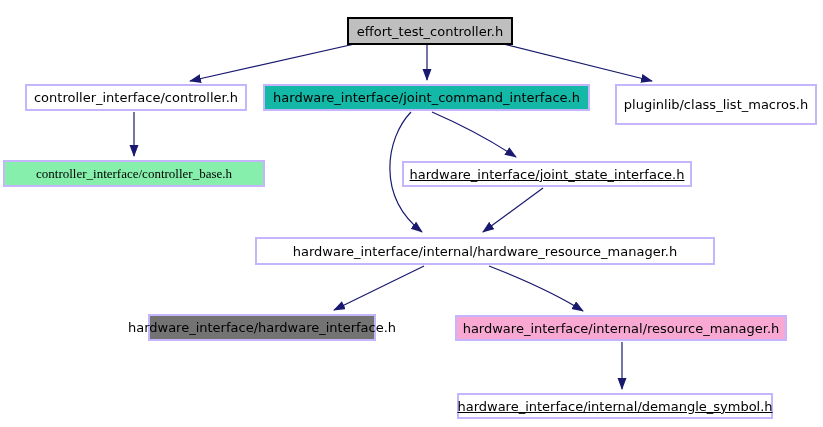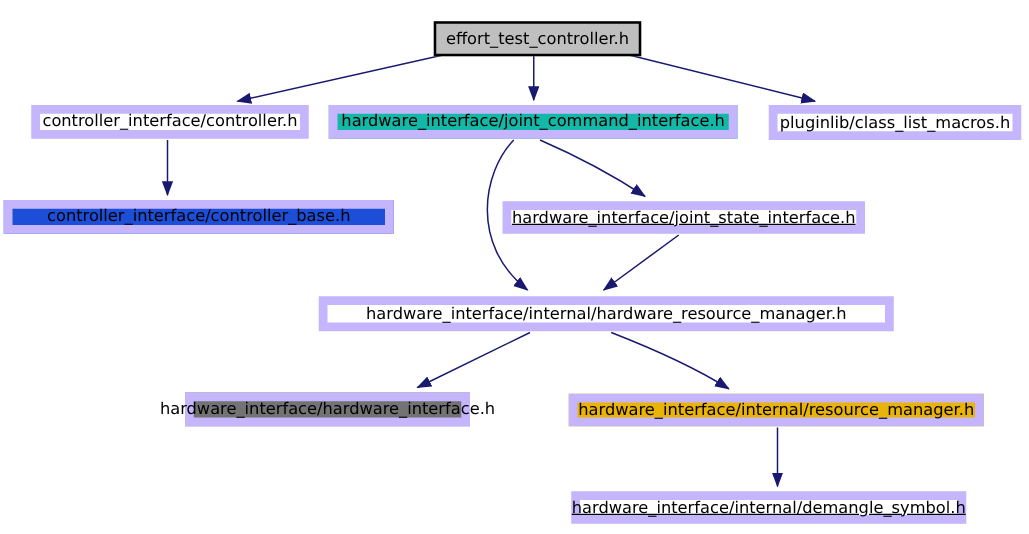--- a/index.html
+++ b/index.html
@@ -13,21 +13,21 @@
   }
   .edges {
     position: absolute;
     left: 0; top: 0;
     width: 823px; height: 427px;
     pointer-events: none;
   }
   .node {
     position: absolute;
     box-sizing: border-box;
-    border: 7px solid #c4b5fd;
+    border: 2px solid #c4b5fd;
     background: #ffffff;
     color: #000000;
     font-size: 13px;
     text-align: center;
     white-space: nowrap;
     display: flex;
     align-items: center;
     justify-content: center;
     cursor: pointer;
   }
@@ -62,27 +62,27 @@
     <path class="edge" d="M 489 266 Q 548 289 583 311" marker-end="url(#arrow)" stroke="#191970"></path>
     <path class="edge" d="M 622 342 L 622 389" marker-end="url(#arrow)" stroke="#191970"></path>
   </svg>
 
   <div class="node node-root" style="left: 347px; top: 6px; width: 166px; height: 28px; background: rgb(191, 191, 191); margin-top: 11px;">effort_test_controller.h</div>
 
   <div class="node" style="left: 25px; top: 84px; width: 222px; height: 27px; background: rgb(255, 255, 255);">controller_interface/controller.h</div>
 
   <div class="node" style="left: 263px; top: 84px; width: 327px; height: 27px; background: #14b8a6;">hardware_interface/joint_command_interface.h</div>
 
-  <div class="node" style="left: 615px; top: 84px; width: 202px; height: 28px; background: rgb(255, 255, 255);">pluginlib/class_list_macros.h</div>
+  <div class="node" style="left: 615px; top: 84px; width: 202px; height: 41px; background: rgb(255, 255, 255);">pluginlib/class_list_macros.h</div>
 
-  <div class="node" style="left: 3px; top: 160px; width: 312px; height: 27px; background: #1d4ed8;">controller_interface/controller_base.h</div>
+  <div class="node" style="left: 3px; top: 160px; width: 262px; height: 27px; background: #86efac; font-family: Liberation Serif, serif;">controller_interface/controller_base.h</div>
 
   <div class="node" style="left: 402px; top: 161px; width: 290px; height: 26px; background: rgb(255, 255, 255); text-decoration: underline;">hardware_interface/joint_state_interface.h</div>
 
   <div class="node" style="left: 255px; top: 237px; width: 460px; height: 28px; background: rgb(255, 255, 255);">hardware_interface/internal/hardware_resource_manager.h</div>
 
   <div class="node" style="left: 148px; top: 314px; width: 228px; height: 27px; background: #737373;">hardware_interface/hardware_interface.h</div>
 
-  <div class="node" style="left: 455px; top: 315px; width: 332px; height: 26px; background: #eab308;">hardware_interface/internal/resource_manager.h</div>
+  <div class="node" style="left: 455px; top: 315px; width: 332px; height: 26px; background: #f9a8d4;">hardware_interface/internal/resource_manager.h</div>
 
   <div class="node" style="left: 457px; top: 393px; width: 316px; height: 26px; background: rgb(255, 255, 255); text-decoration: underline;">hardware_interface/internal/demangle_symbol.h</div>
 
 </div>
 
 </body></html>

